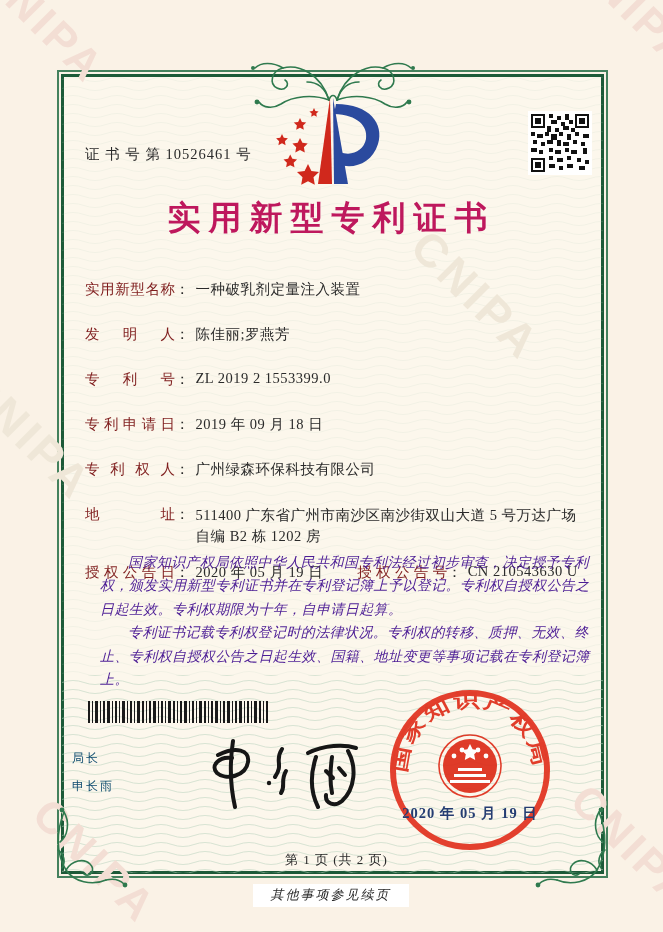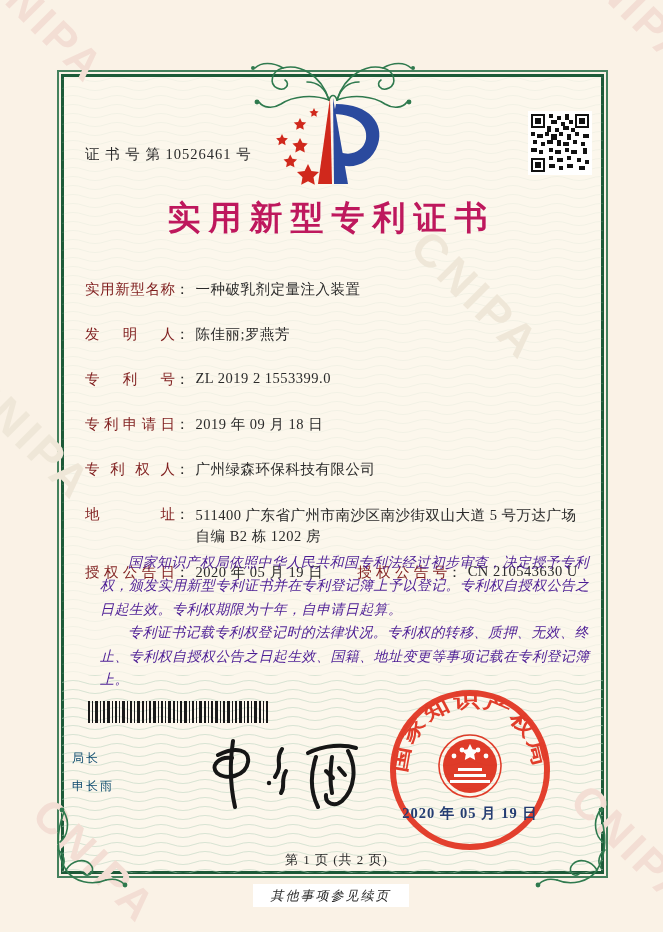--- a/index.html
+++ b/index.html
@@ -59,21 +59,21 @@
   .signer div{margin-bottom:11px; letter-spacing:2px;}
   .signature{left:196px; top:731px;}
   .seal{left:386px; top:686px; z-index:6;}
   .seal-date{
     left:392px; top:804px; width:156px; text-align:center; z-index:7;
     font-size:14.5px; font-weight:bold; color:#253d72; letter-spacing:1px;
     font-family:"Liberation Serif", serif;
   }
   .page-info{left:5px; top:851px; width:663px; text-align:center; font-size:13px; letter-spacing:1px;}
   .footer-note{
-    left:0; top:886px; width:661px; text-align:center; z-index:4;
+    left:0; top:886px; width:661px; text-align:center; z-index:4;font-family:Liberation Mono, monospace;
   }
   .footer-note span{
     background:#ffffff; padding:4px 18px; font-size:13px; font-style:italic; letter-spacing:2px;
   }
 </style>
 </head>
 <body>
 
 <div class="page">
 

